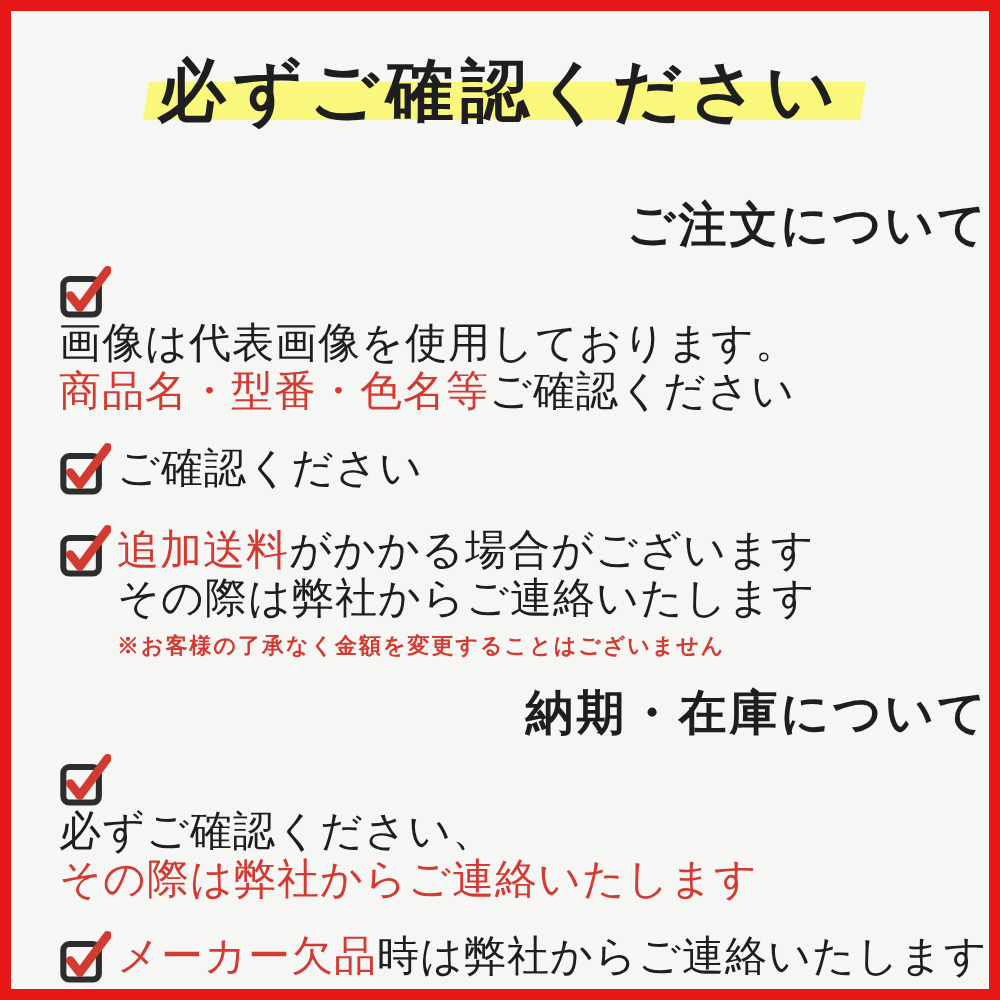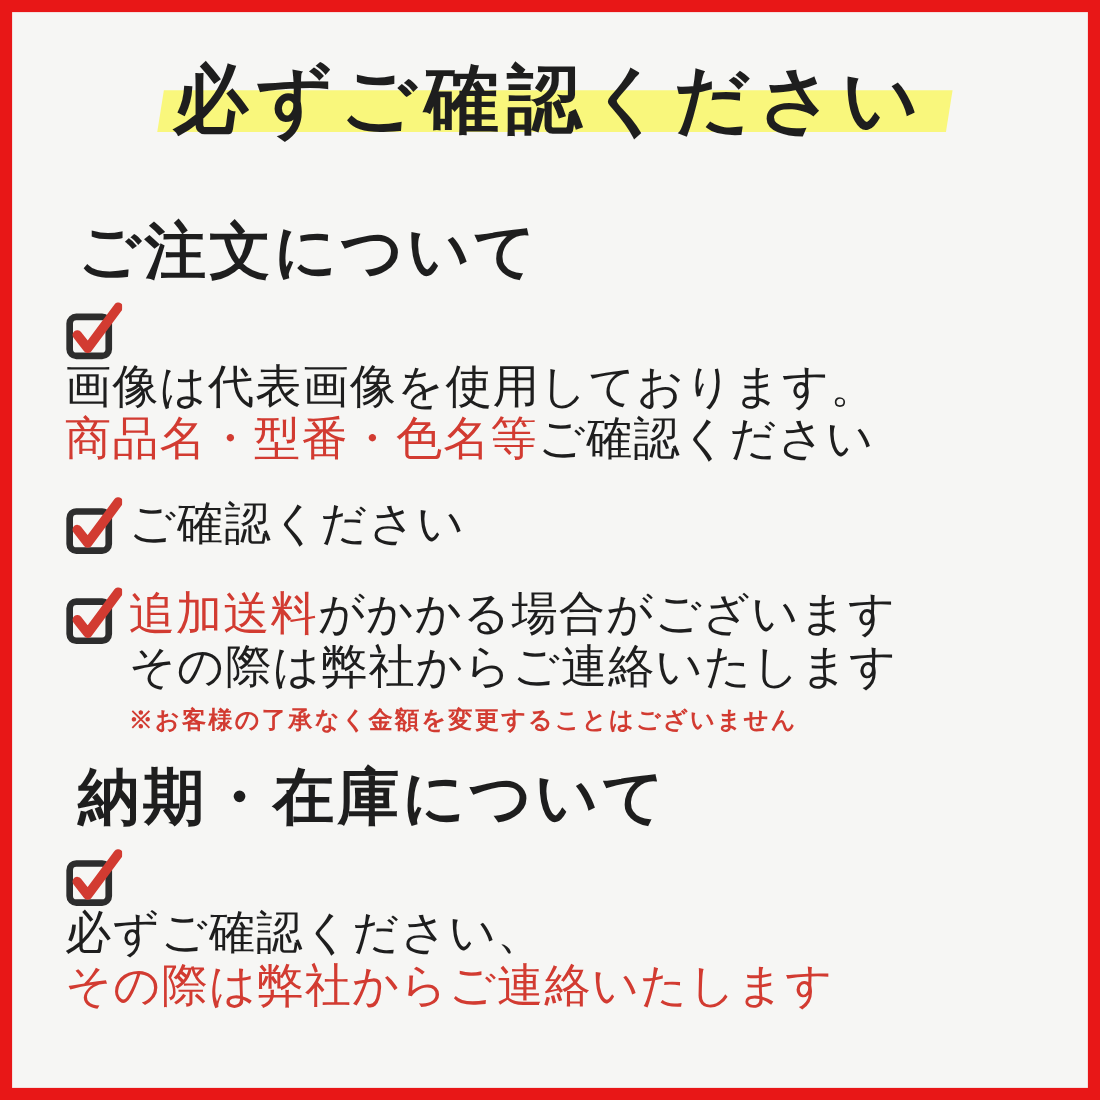--- a/index.html
+++ b/index.html
@@ -53,25 +53,26 @@
     font-weight:700;
     letter-spacing:7px;
     line-height:1.2;
     white-space:nowrap;
   }
   
   .section{margin-top:46px;}
   .section + .section{margin-top:26px;}
   .section-heading{
     margin:0 0 0 60px;
-    font-size:56px;
+    font-size:48px;
     font-weight:700;
     letter-spacing:3px;
     line-height:1.15;
     white-space:nowrap;
+    text-align:right;
   }
   .items{margin-top:4px;}
   .item{
     display:flex;
     align-items:flex-start;
     margin:30px 0 0 48px;
   }
   .items .item:first-child{margin-top:16px;flex-direction:column;}
   .checkbox{
     flex:none;
@@ -162,17 +163,28 @@
         <rect x="5" y="17" width="41" height="41" rx="7" fill="none" stroke="var(--checkbox-dark)" stroke-width="7"></rect>
         <path d="M13 36 L24 50 L56 7" fill="none" stroke="var(--accent-red)" stroke-width="10" stroke-linecap="round" stroke-linejoin="round"></path>
       </svg>
     </span>
     <div class="item-text">
               <p class="line"><span>必ずご確認ください、</span></p>
               <p class="line"><span class="red">その際は弊社からご連絡いたします</span></p>
             </div>
   </div>
 
+  <div class="item">
+    <span class="checkbox">
+      <svg viewBox="0 0 60 64" xmlns="http://www.w3.org/2000/svg" aria-hidden="true">
+        <rect x="5" y="17" width="41" height="41" rx="7" fill="none" stroke="var(--checkbox-dark)" stroke-width="7"></rect>
+        <path d="M13 36 L24 50 L56 7" fill="none" stroke="var(--accent-red)" stroke-width="10" stroke-linecap="round" stroke-linejoin="round"></path>
+      </svg>
+    </span>
+    <div class="item-text">
+              <p class="line"><span class="red">メーカー欠品</span><span>時は弊社からご連絡いたします</span></p>
+            </div>
+  </div>
 </div>
   </section>
 </main>
 
 </div>
 
 </body></html>

